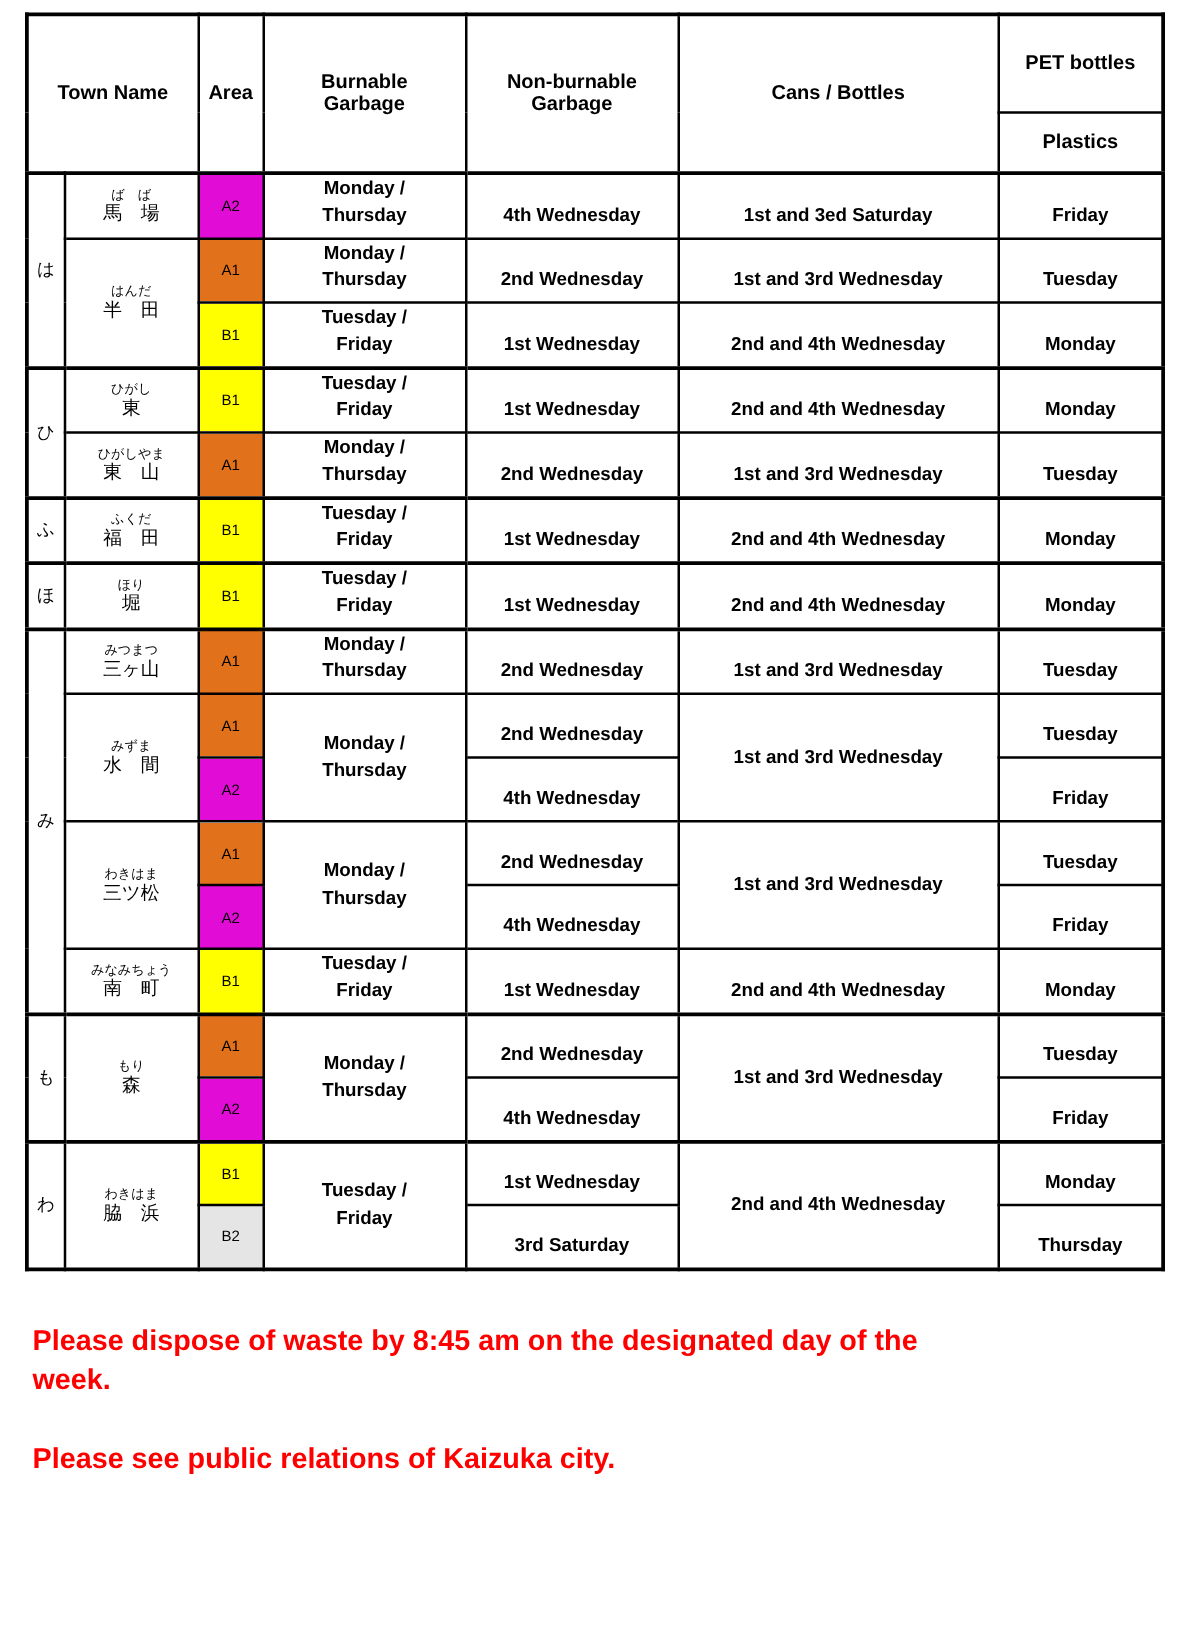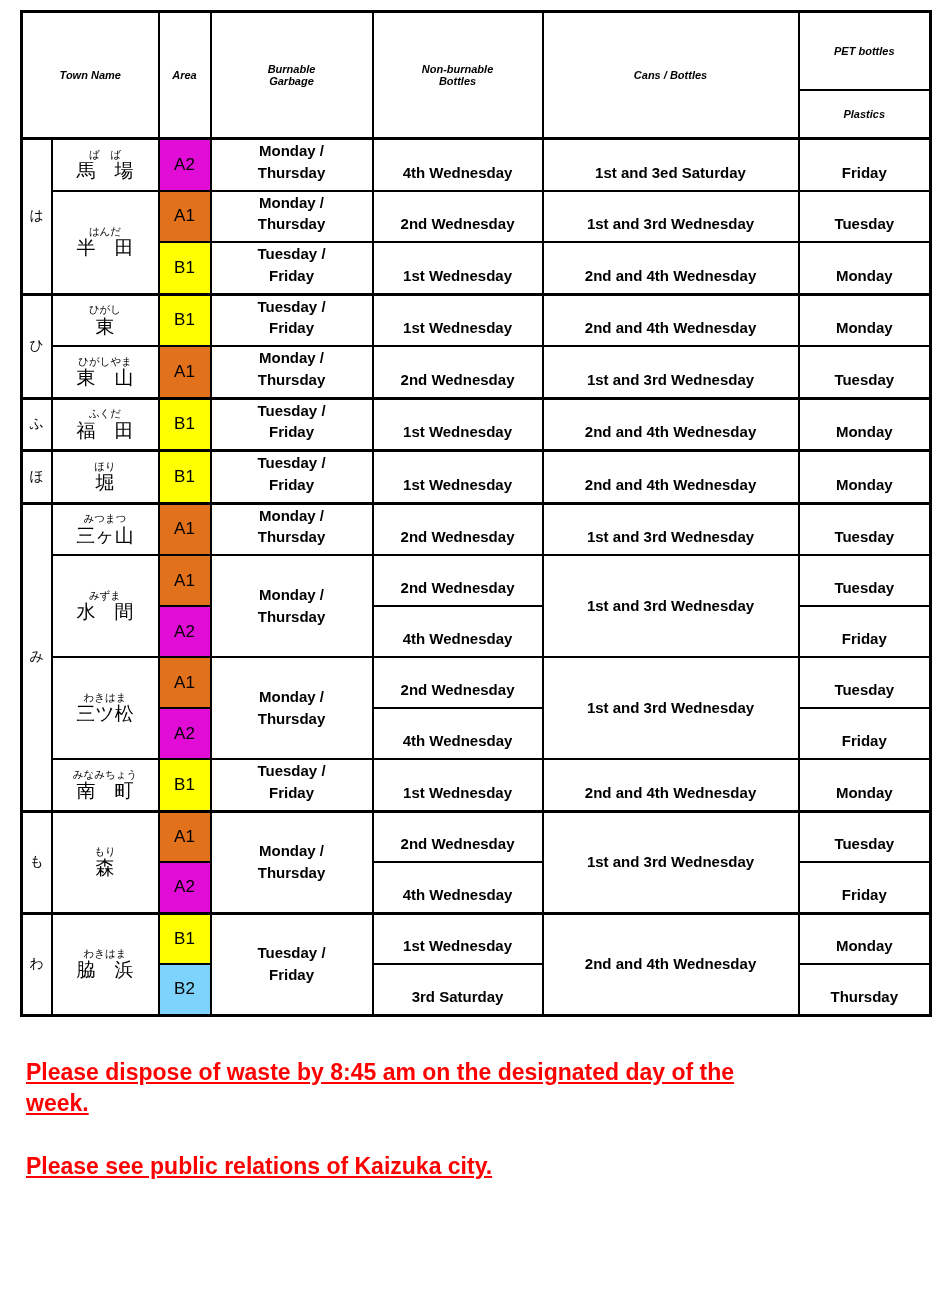--- a/index.html
+++ b/index.html
@@ -23,37 +23,36 @@
     border: 3px solid #000;
   }
   .schedule th, .schedule td {
     border: 2px solid #000;
     padding: 0;
     text-align: center;
     vertical-align: middle;
     overflow: hidden;
   }
   .schedule thead th {
-    font-size: 11px;
+    font-size: 16px;
     font-weight: bold;
     white-space: pre-line;
     border-bottom-width: 3px;
-    font-style: italic;
   }
   .schedule thead tr.h1 { height: 78px; }
   .schedule thead tr.h2 { height: 49px; }
   .schedule thead tr.h1 th.split { border-bottom-width: 2px; }
   .schedule tbody tr { height: 51px; }
   .schedule tbody tr.gtop td { border-top-width: 3px; }
 
   td.kana { font-size: 14px; }
   td.town { font-size: 16px; line-height: 1.15; margin-top: 48px; }
   td.town .furigana { display: block; font-size: 10.5px; line-height: 1.2; }
-  td.town .kanji { display: block; font-size: 19px; }
-  td.area { font-size: 17px; }
+  td.town .kanji { display: block; font-size: 15px; }
+  td.area { font-size: 12px; }
 
   td.day, td.burn, td.cans {
     font-size: 15px;
     font-weight: bold;
     white-space: pre-line;
     vertical-align: bottom;
     padding-bottom: 6px;
     line-height: 1.45;
   }
   td.vmid {
@@ -64,21 +63,20 @@
   .notes {
     margin-top: 40px;
     width: 890px;
     font-size: 23px;
     line-height: 1.38;
     font-weight: bold;
   }
   .notes p {
     margin: 0 0 31px 6px;
     white-space: pre-line;
-    text-decoration: underline;
   }
 </style>
 </head>
 <body>
 
 <div class="page">
 
   <table class="schedule">
     <colgroup>
       <col style="width:30px">
@@ -89,21 +87,21 @@
         <col style="width:256px">
         <col style="width:132px">
     </colgroup>
     <thead>
       <tr class="h1">
         <th colspan="2" rowspan="2">Town Name</th>
         <th rowspan="2">Area</th>
         <th rowspan="2">Burnable
 Garbage</th>
         <th rowspan="2">Non-burnable
-Bottles</th>
+Garbage</th>
         <th rowspan="2">Cans / Bottles</th>
         <th class="split">PET bottles</th>
       </tr>
       <tr class="h2">
         <th>Plastics</th>
       </tr>
     </thead>
     <tbody>
 
       <tr>
@@ -280,21 +278,21 @@
           <span class="kanji">脇　浜</span>
         </td>
         <td class="area" style="background-color: rgb(255, 255, 0);">B1</td>
         <td class="burn vmid" rowspan="2">Tuesday /
 Friday</td>
         <td class="day">1st Wednesday</td>
         <td class="cans vmid" rowspan="2">2nd and 4th Wednesday</td>
         <td class="day">Monday</td>
       </tr>
       <tr>
-        <td class="area" style="background-color: #7dd3fc;">B2</td>
+        <td class="area" style="background-color: #e5e5e5;">B2</td>
         <td class="day">3rd Saturday</td>
         <td class="day">Thursday</td>
       </tr>
     </tbody>
   </table>
 
   <div class="notes" style="color: rgb(255, 0, 0);">
     <p>Please dispose of waste by 8:45 am on the designated day of the
 week.</p>
     <p>Please see public relations of Kaizuka city.</p>

